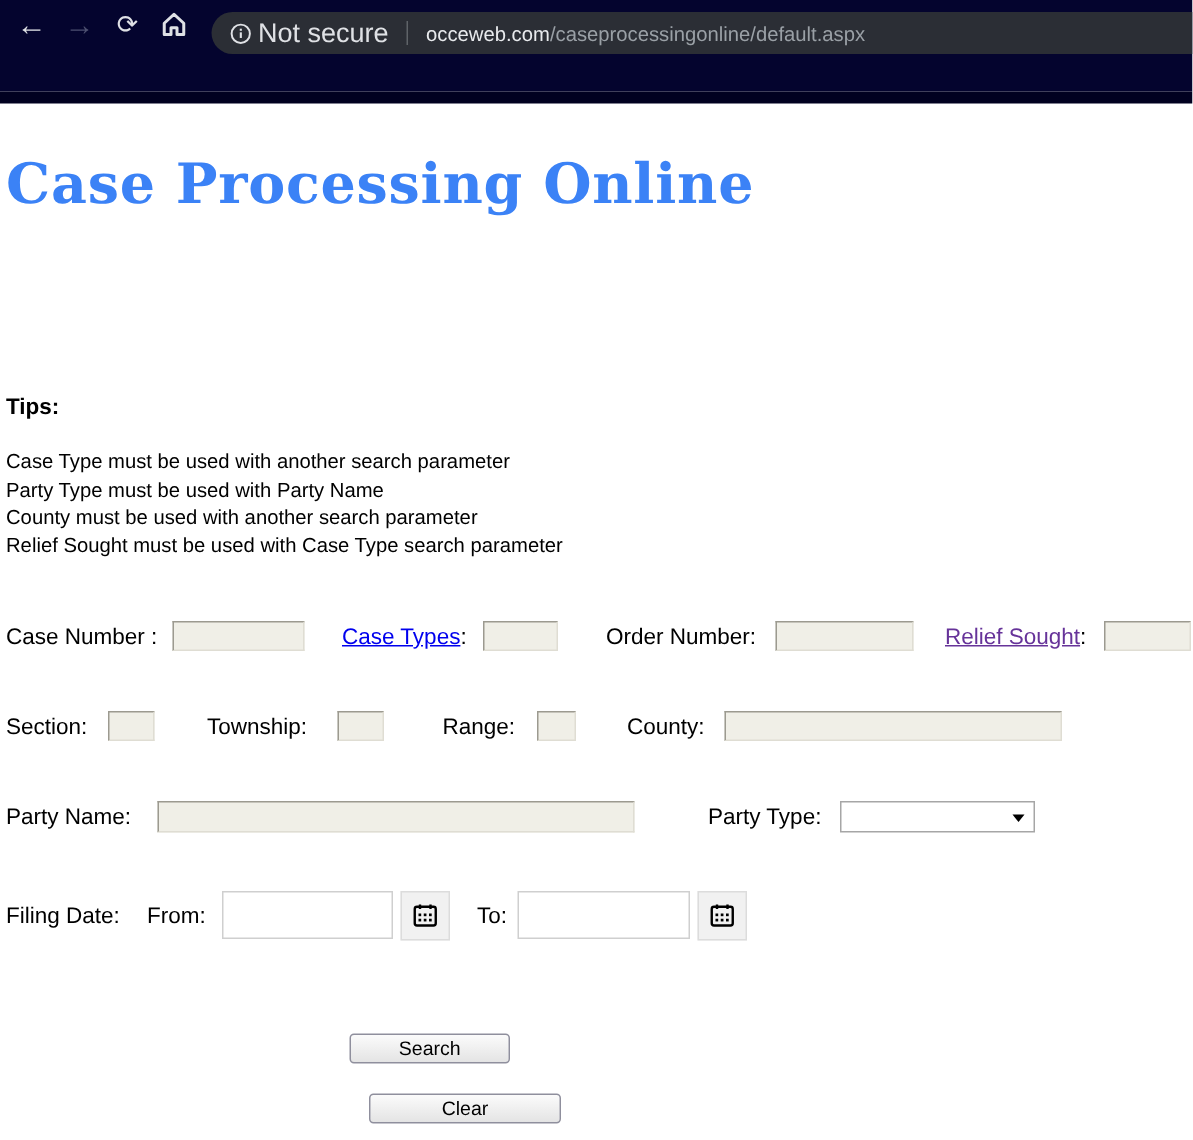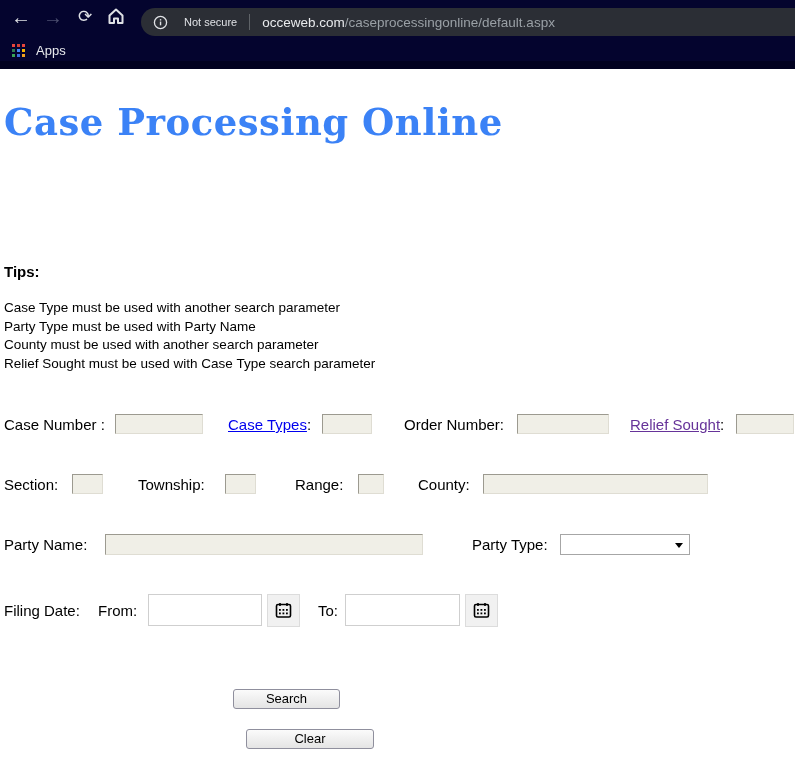--- a/index.html
+++ b/index.html
@@ -11,21 +11,21 @@
   .chrome { position:absolute; top:0; left:0; width:795px; height:61px; background:#04042e; }
   .chrome-band { position:absolute; top:61px; left:0; width:795px; height:8px; background:#010120; }
   .nav-icon { position:absolute; top:4px; font-size:20px; line-height:26px; color:#dfe1e5;
     width:26px; text-align:center; cursor:pointer; }
   .nav-back { left:8px; }
   .nav-fwd { left:40px; color:#4d5070; }
   .nav-refresh { left:72px; font-size:17px; }
   .nav-home { left:103px; top:6px; }
   .omnibox { position:absolute; left:141px; top:8px; right:0; height:28px; background:#2b2e35;
     border-radius:14px 0 0 14px; display:flex; align-items:center; padding-left:12px; }
-  .omni-secure { color:#dfe1e5; font-size:11px; margin-left:16px; }
+  .omni-secure { color:#dfe1e5; font-size:18px; margin-left:4px; }
   .omni-div { width:1px; height:16px; background:#5f6368; margin:0 12px; }
   .omni-domain { color:#e8eaed; font-size:13.5px; }
   .omni-path { color:#9aa0a6; font-size:13.5px; }
   .bookmarks { position:absolute; top:40px; left:0; width:795px; height:22px; }
   .apps-grid { position:absolute; left:12px; top:4px; width:13px; height:13px;
     display:grid; grid-template-columns:3px 3px 3px; grid-template-rows:3px 3px 3px; gap:2px; cursor:pointer; }
   .apps-grid i { display:block; width:3px; height:3px; }
   .ag1{background:#e8453c}.ag2{background:#d23f36}.ag3{background:#e8453c}
   .ag4{background:#2e7d4f}.ag5{background:#4285f4}.ag6{background:#f4b400}
   .ag7{background:#3aa655}.ag8{background:#3b6fe0}.ag9{background:#f0a11e}
@@ -80,34 +80,20 @@
         <svg width="15" height="15" viewBox="0 0 16 16">
             <circle cx="8" cy="8" r="6.5" fill="none" stroke="#dfe1e5" stroke-width="1.4"></circle>
             <rect x="7.3" y="7" width="1.5" height="4" fill="#dfe1e5"></rect>
             <rect x="7.3" y="4.4" width="1.5" height="1.5" fill="#dfe1e5"></rect>
           </svg>
       </span>
       <span class="omni-secure">Not secure</span>
       <span class="omni-div"></span>
       <span class="omni-domain">occeweb.com</span>
       <span class="omni-path">/caseprocessingonline/default.aspx</span>
-    </div>
-    <div class="bookmarks">
-      <span class="apps-grid">
-        <i class="ag1"></i>
-          <i class="ag2"></i>
-          <i class="ag3"></i>
-          <i class="ag4"></i>
-          <i class="ag5"></i>
-          <i class="ag6"></i>
-          <i class="ag7"></i>
-          <i class="ag8"></i>
-          <i class="ag9"></i>
-      </span>
-      <span class="apps-label">Apps</span>
     </div>
   </div>
   <div class="chrome-band"></div>
 
   <h1 class="title">Case Processing Online</h1>
   <div class="tips-head">Tips:</div>
   <div class="tips">
     <div>Case Type must be used with another search parameter</div>
     <div>Party Type must be used with Party Name</div>
     <div>County must be used with another search parameter</div>

